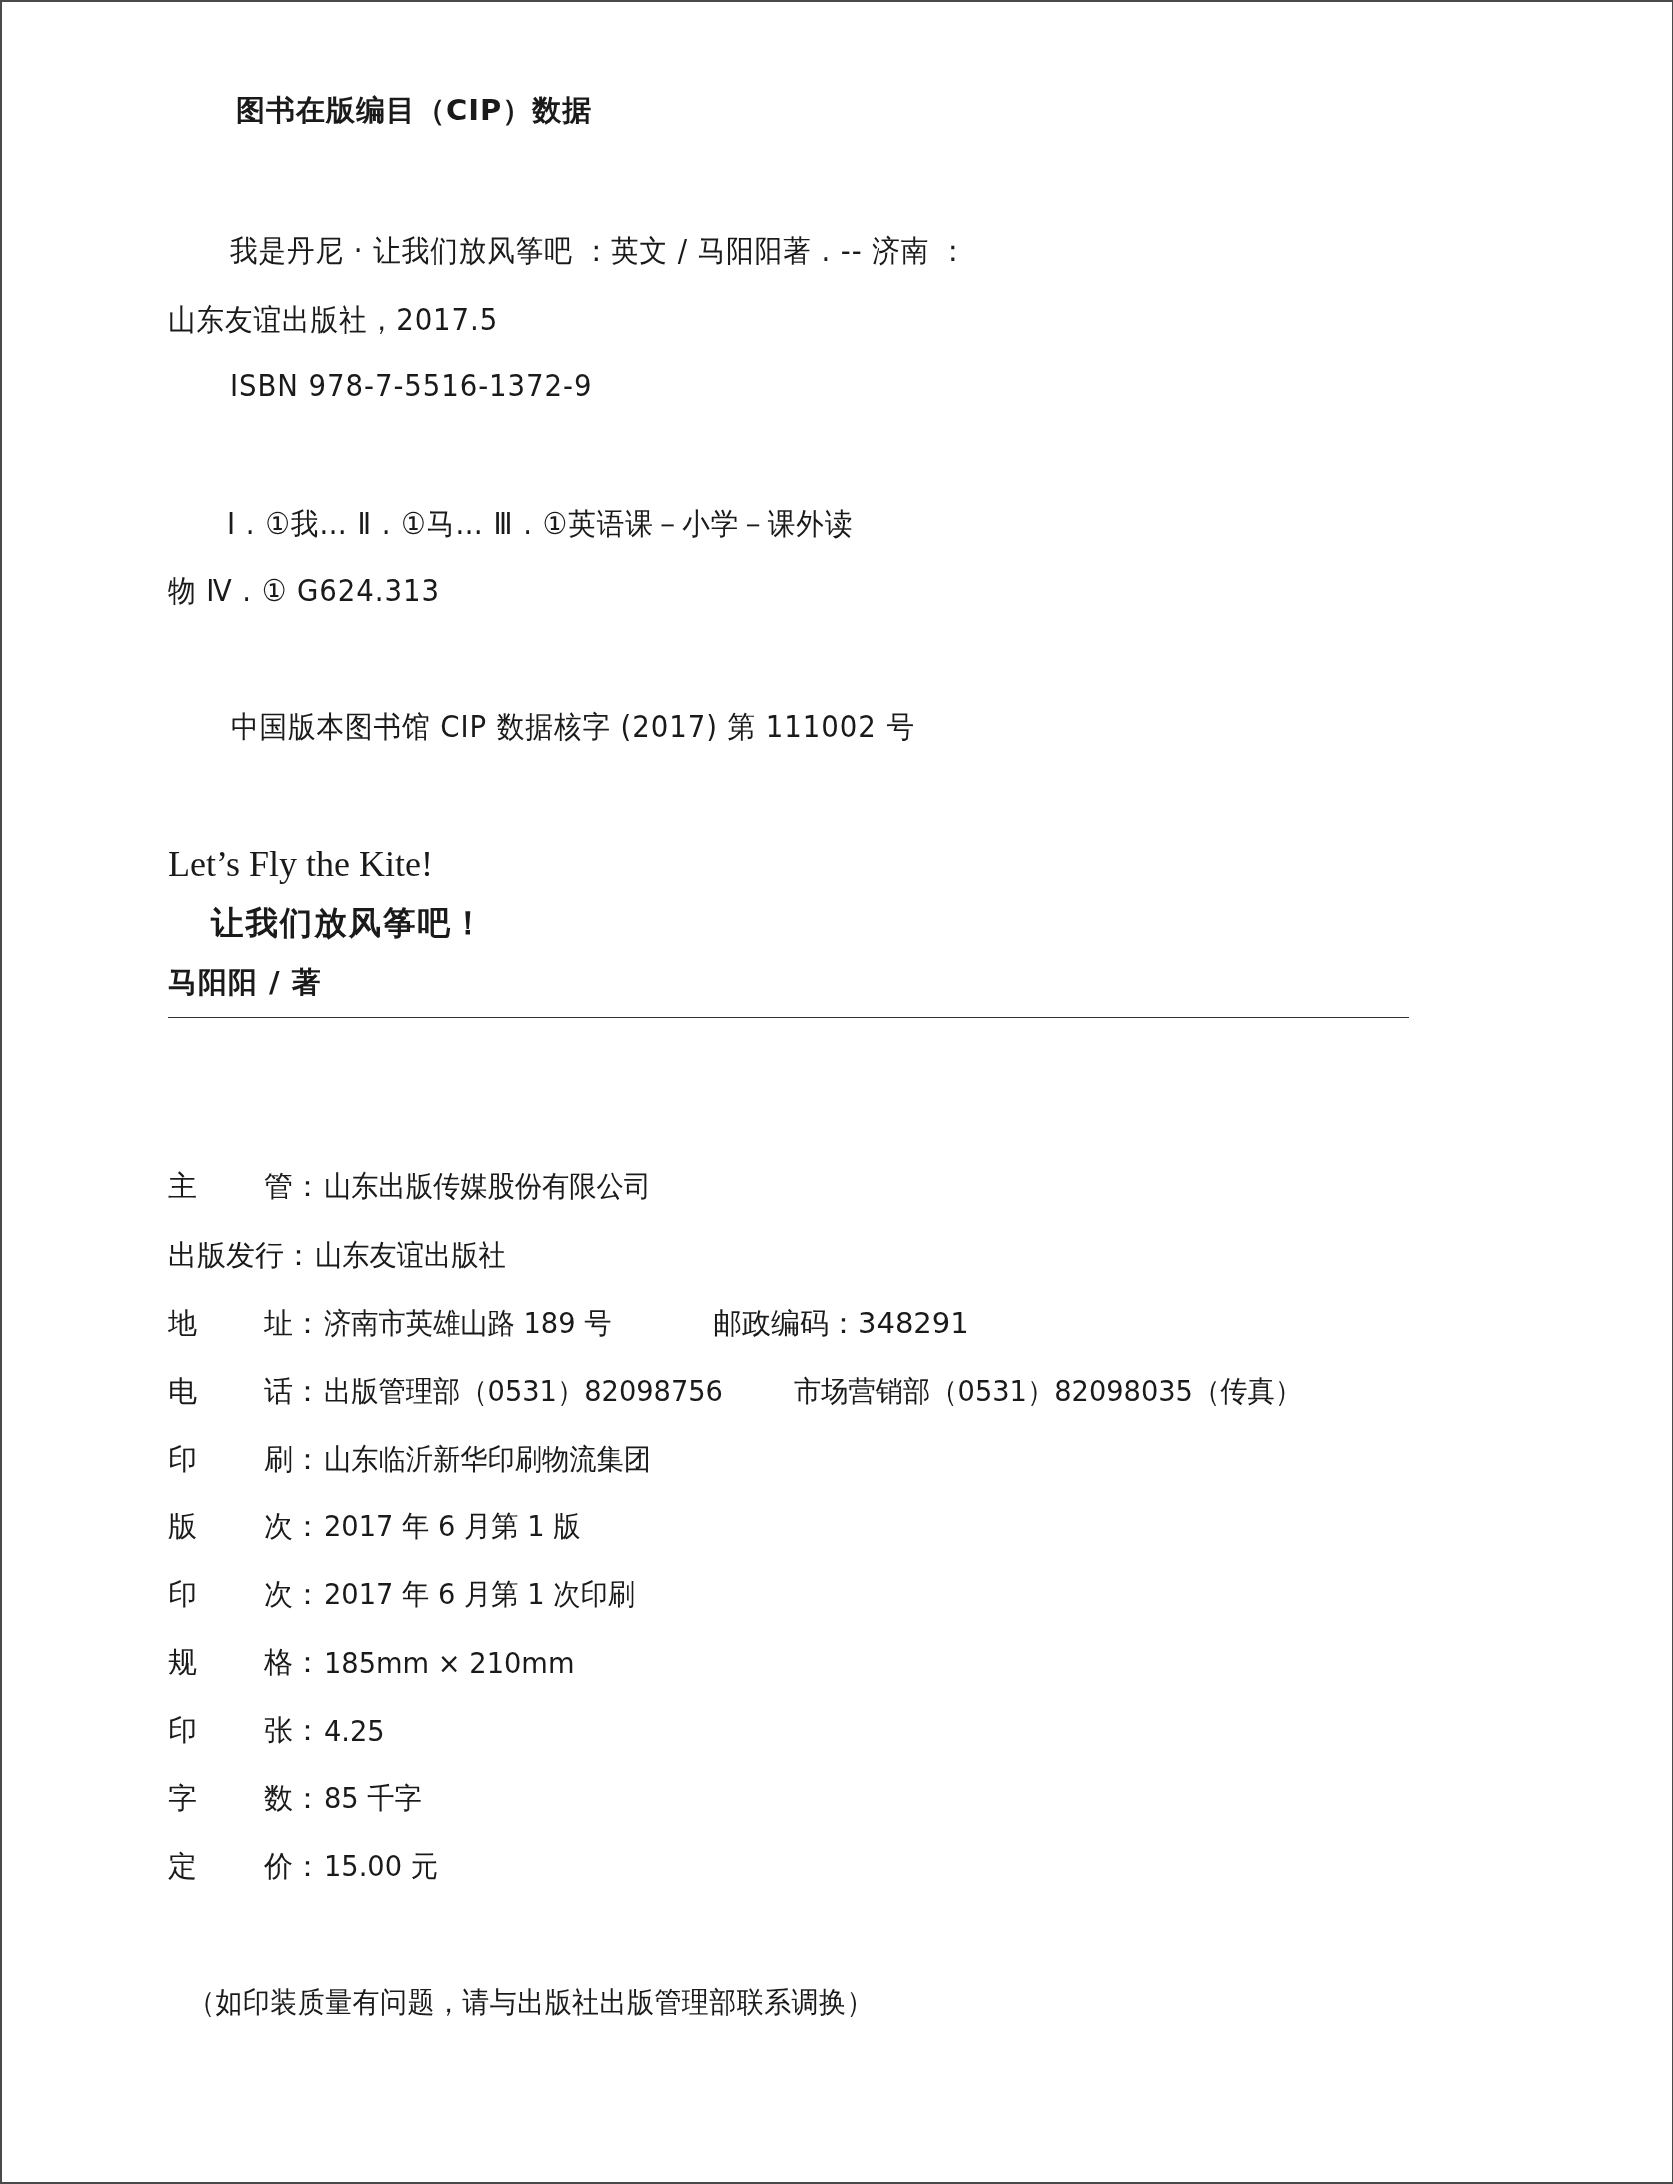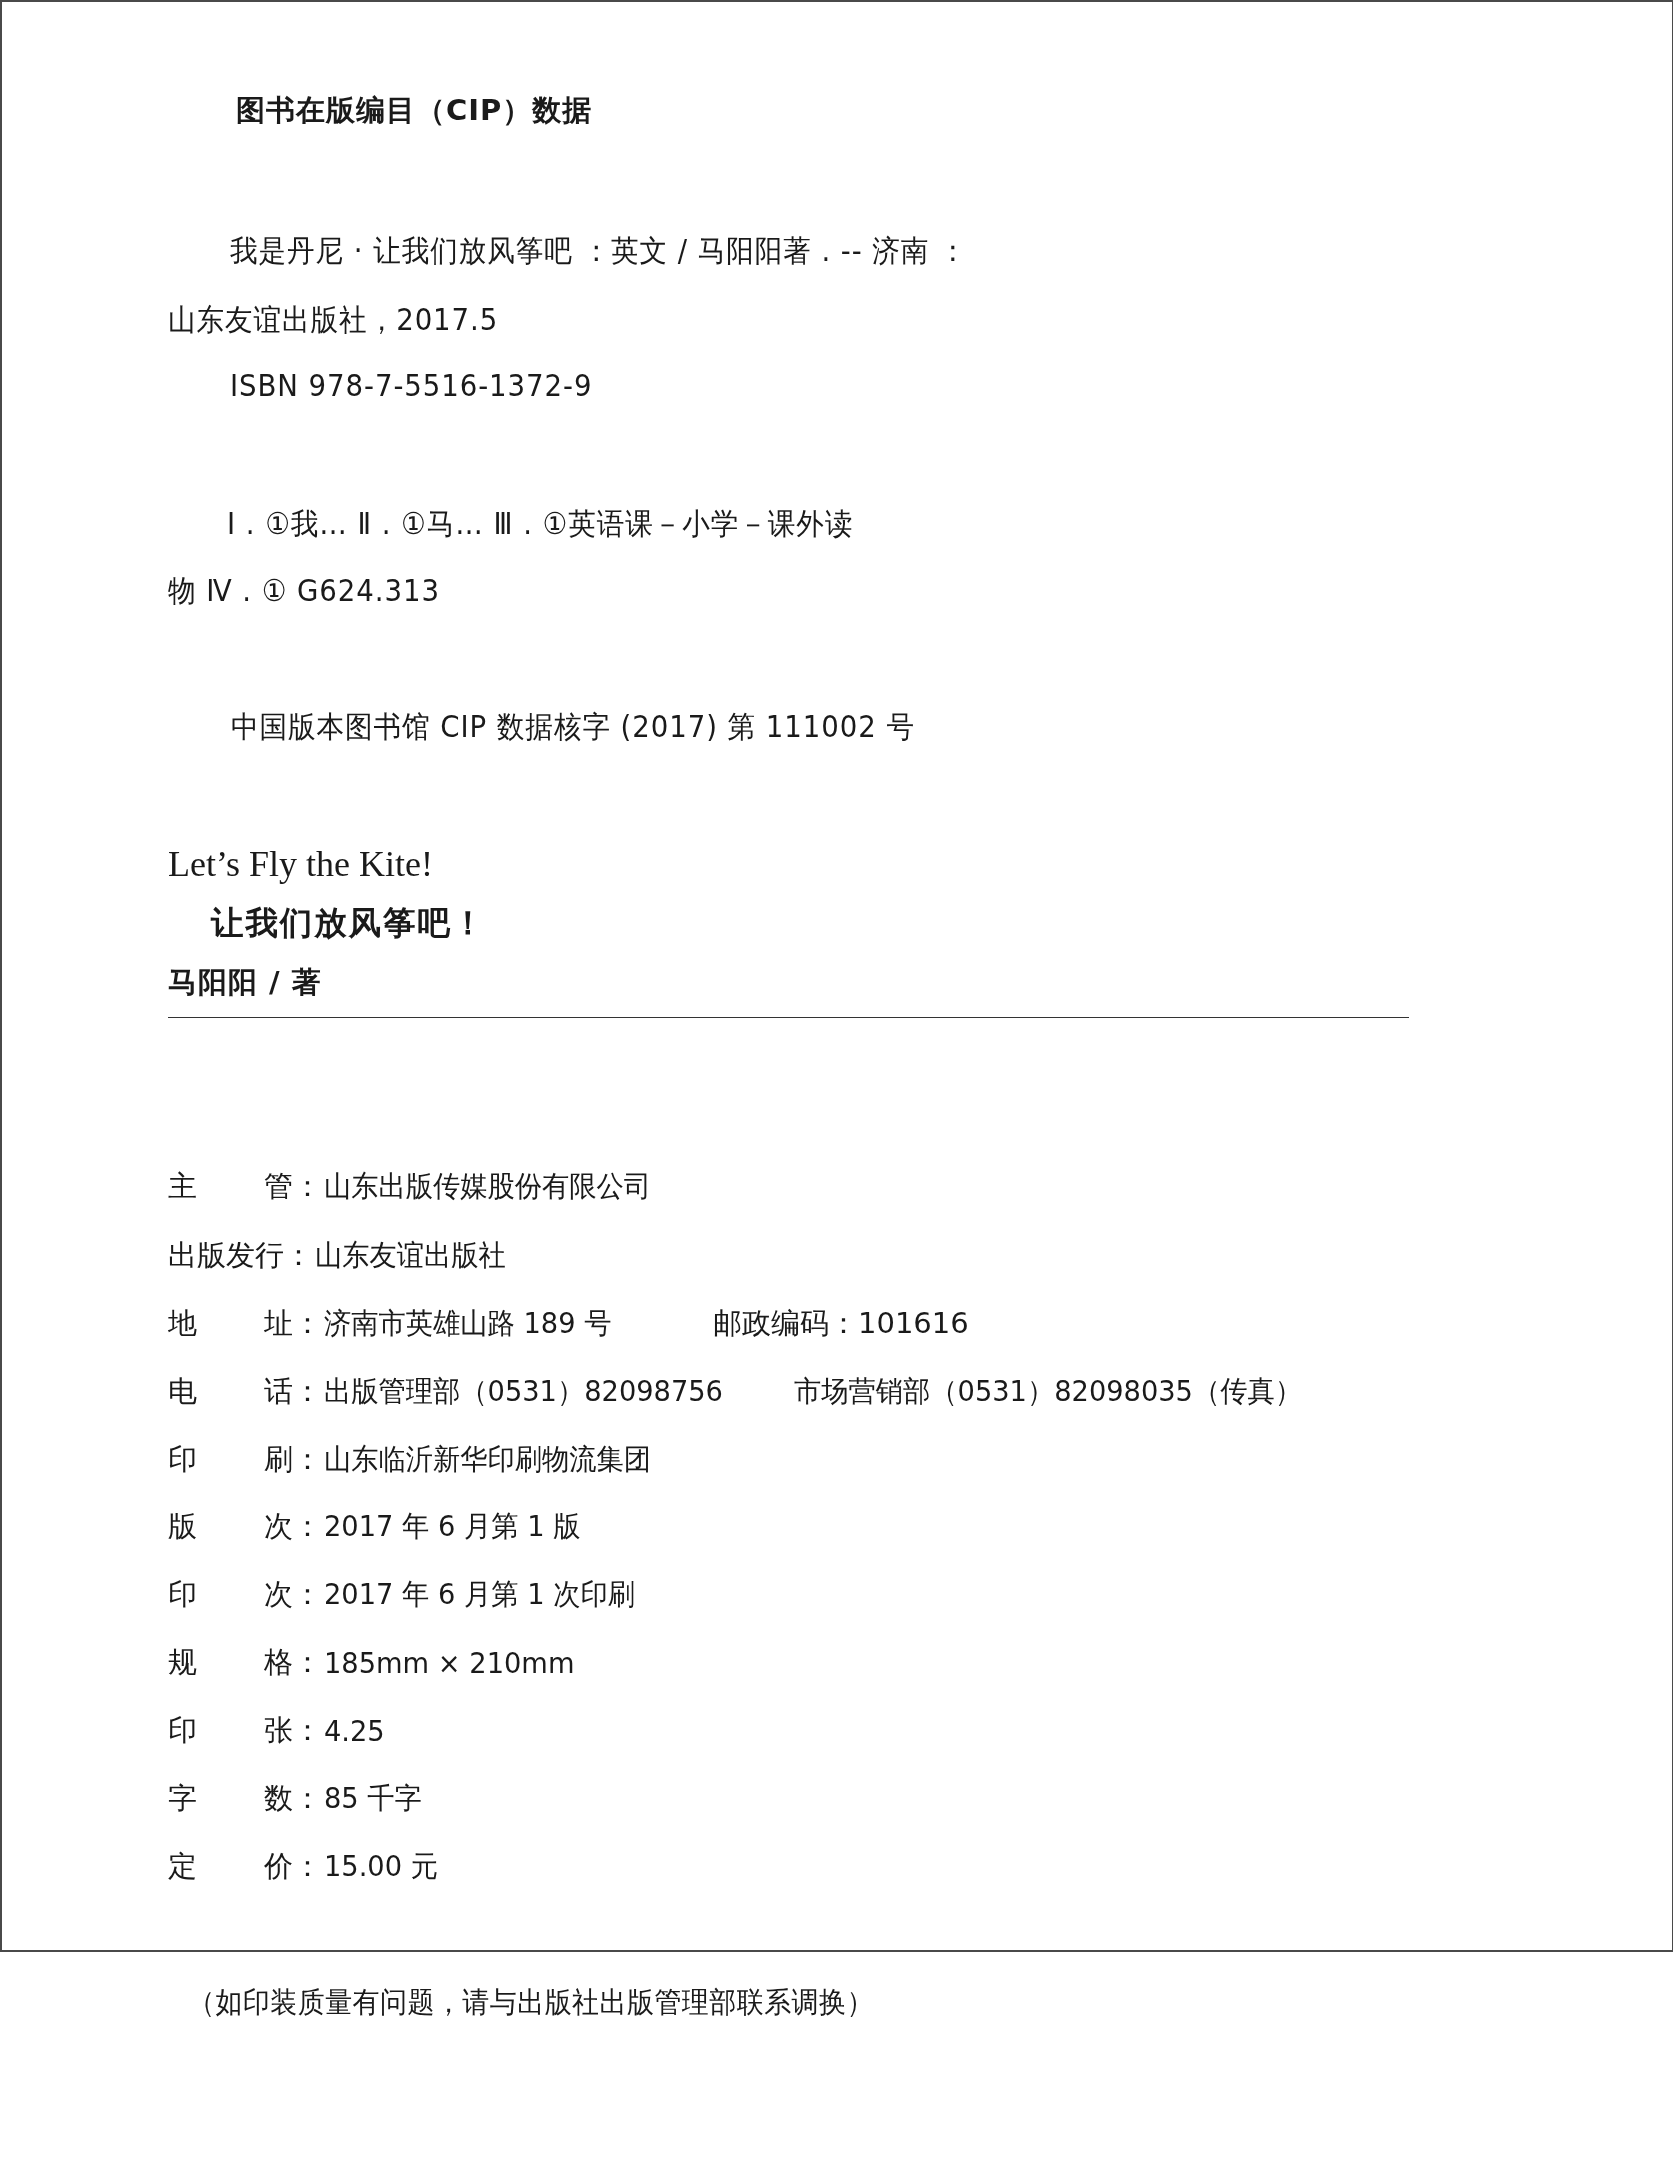--- a/index.html
+++ b/index.html
@@ -3,21 +3,21 @@
 <meta charset="utf-8">
 <style>
   html, body { margin: 0; padding: 0; background: #ffffff; }
   body {
     width: 1674px; height: 2184px; position: relative; overflow: hidden;
     font-family: "DejaVu Sans", "Liberation Sans", sans-serif;
     color: #1a1a1a;
   }
   .page {
     position: absolute; left: 0; top: 0;
-    width: 1674px; height: 1952px;
+    width: 1674px; height: 2184px;
     box-sizing: border-box;
     border: 2.9px solid #4a4a4a;
     background: #ffffff;
   }
   .abs { position: absolute; white-space: nowrap; }
 
   .cip-heading {
     left: 234px; top: 89px;
     font-size: 29px; font-weight: bold; letter-spacing: 1px;
   }
@@ -99,21 +99,21 @@
     <span class="info-label-full">出版发行</span>
     <span class="info-colon">：</span>
     <span class="info-value">山东友谊出版社</span>
   </div>
 
   <div class="info-row" style="top:1303px;">
     <span class="info-label-a">地</span>
     <span class="info-label-b">址</span>
     <span class="info-colon">：</span>
     <span class="info-value">济南市英雄山路 189 号</span>
-    <span class="abs" style="left:545px;">邮政编码：101616</span>
+    <span class="abs" style="left:545px;">邮政编码：348291</span>
   </div>
 
   <div class="info-row" style="top:1371px;">
     <span class="info-label-a">电</span>
     <span class="info-label-b">话</span>
     <span class="info-colon">：</span>
     <span class="info-value">出版管理部（0531）82098756</span>
     <span class="abs" style="left:626px; transform:scaleX(0.94); transform-origin:left center;">市场营销部（0531）82098035（传真）</span>
   </div>
 

